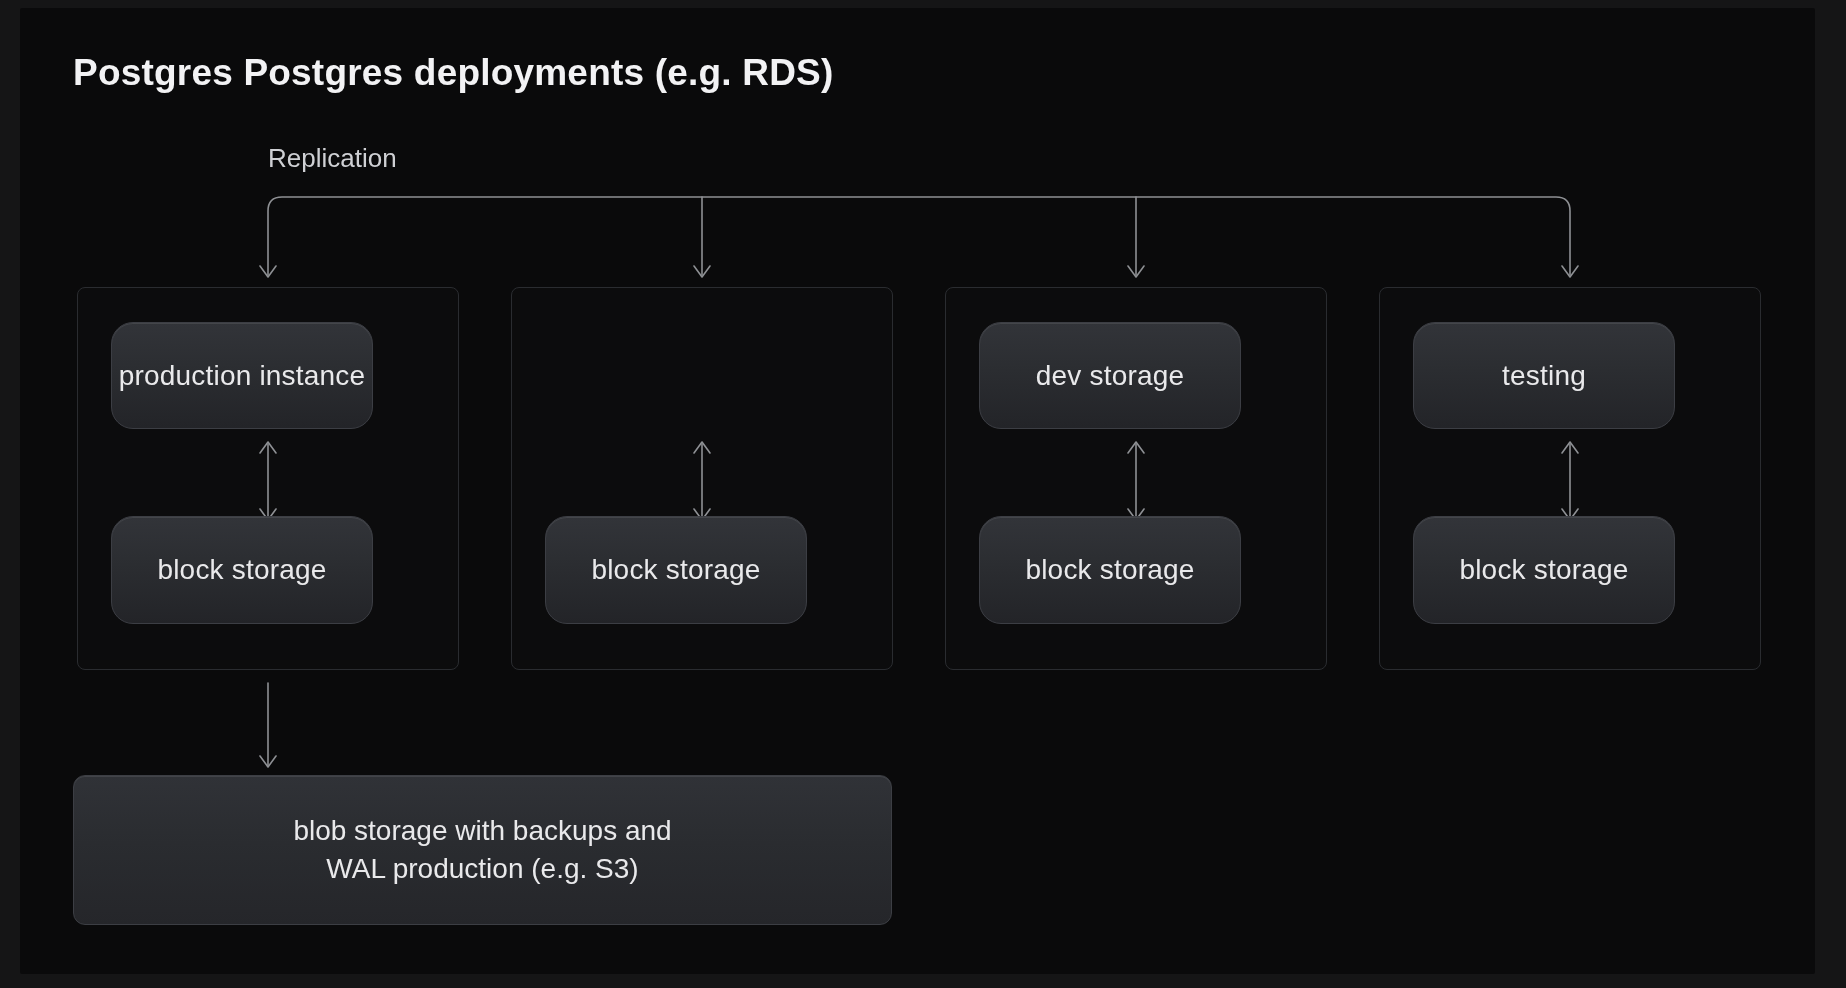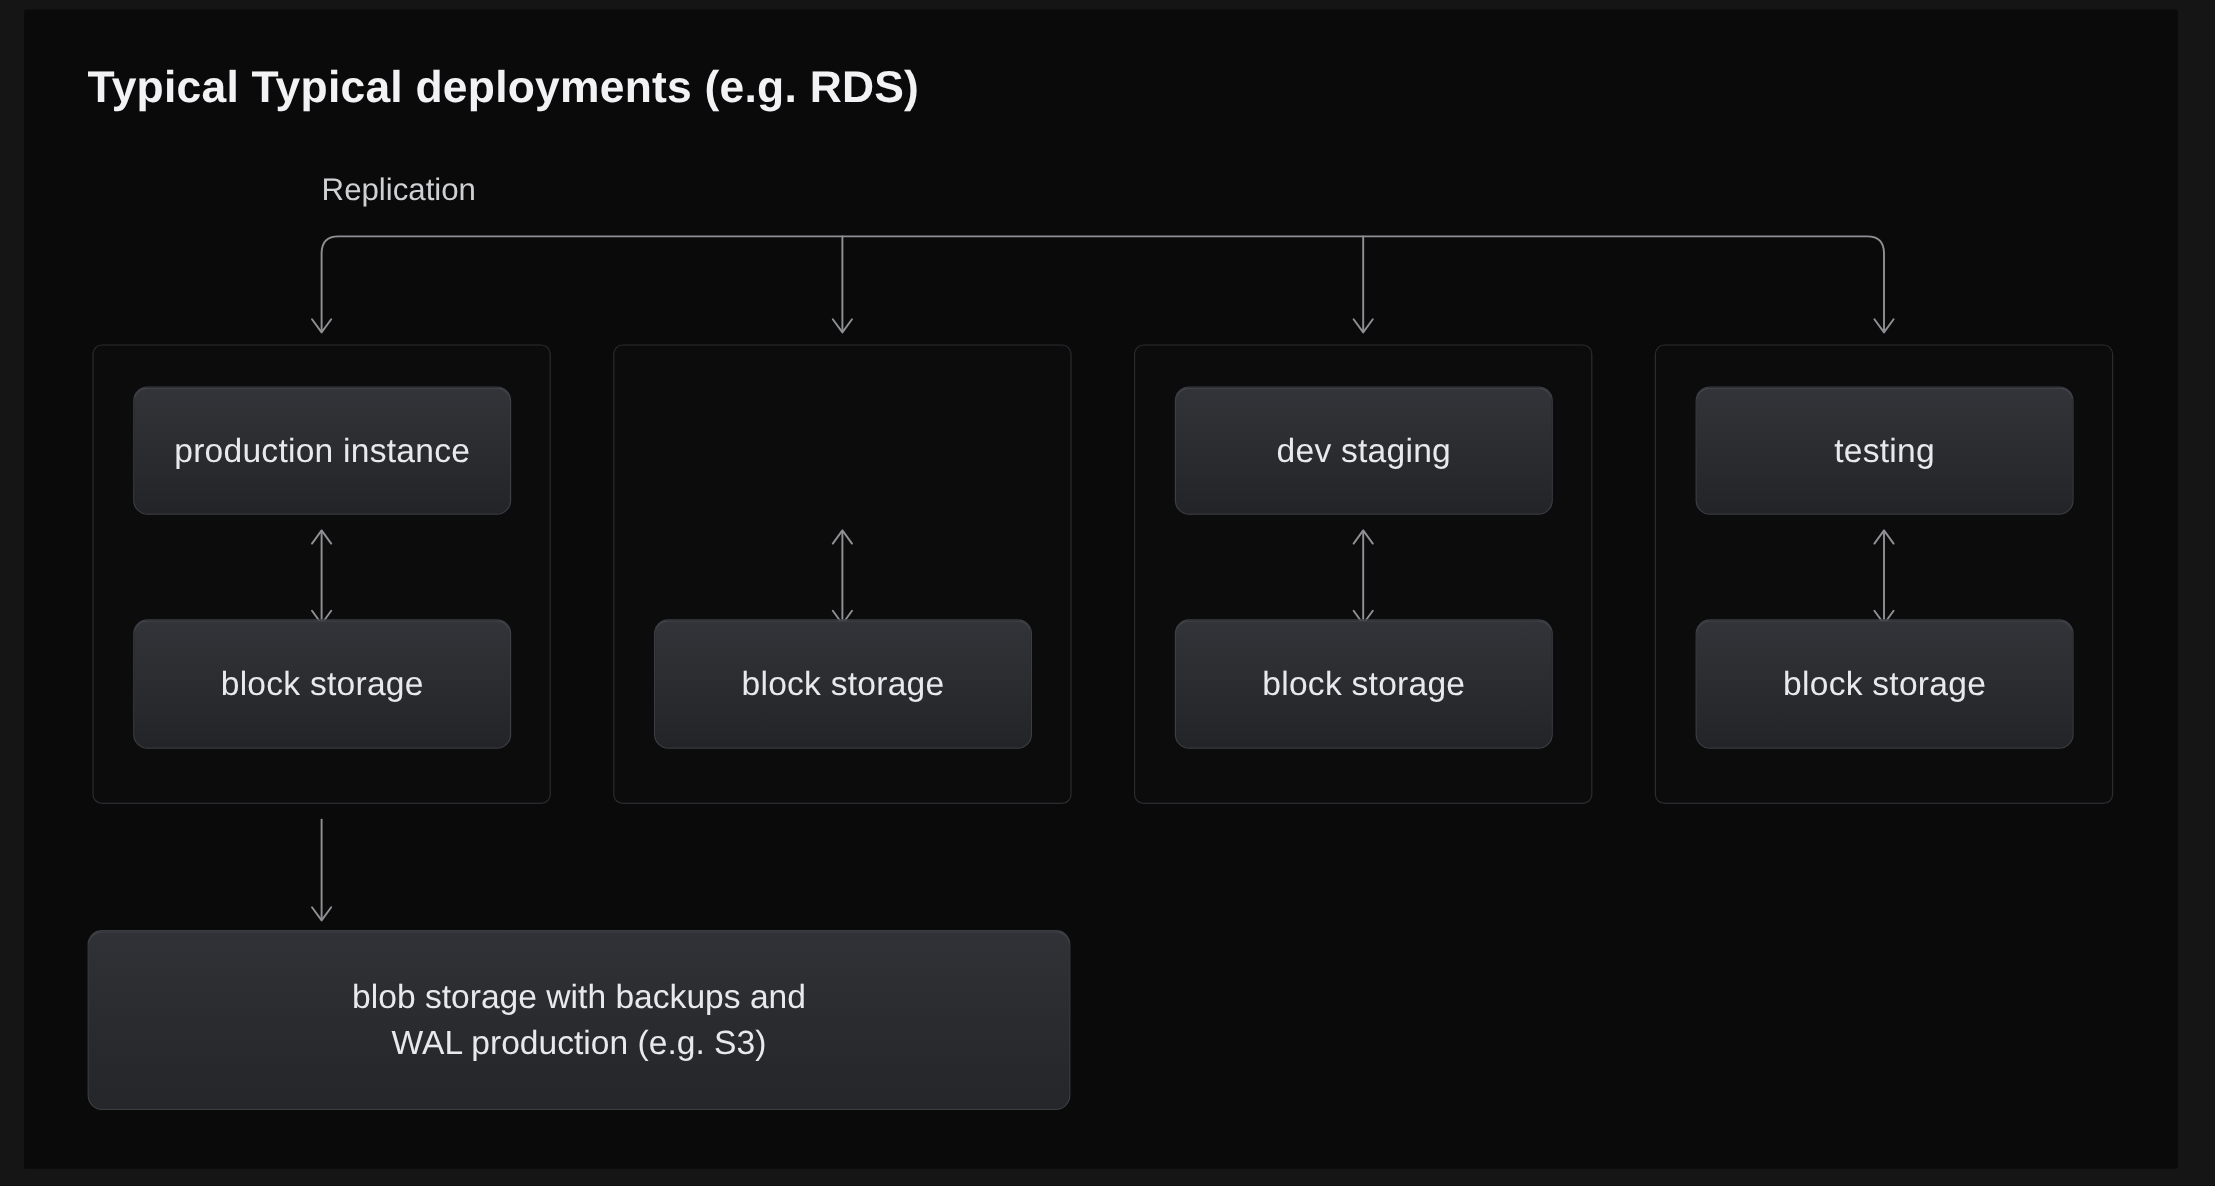--- a/index.html
+++ b/index.html
@@ -57,24 +57,24 @@
     width: 382px;
     height: 383px;
     border: 1px solid #2a2c30;
     border-radius: 8px;
     background: rgba(255,255,255,0.012);
     box-sizing: border-box;
   }
   .node {
     position: absolute;
     left: 33px;
-    width: 315px;
+    width: 262px;
     height: 107px;
     border: 1px solid #3c3e44;
-    border-radius: 12px;
+    border-radius: 22px;
     background: linear-gradient(180deg, #323439 0%, #2b2d31 45%, #232428 100%);
     box-shadow: inset 0 1px 0 rgba(255,255,255,0.09);
     box-sizing: border-box;
     display: flex;
     align-items: center;
     justify-content: center;
     color: #e9e9eb;
     font-size: 28px;
     font-weight: 400;
     letter-spacing: 0.2px;
@@ -101,21 +101,21 @@
     line-height: 38px;
     text-align: center;
   }
 </style>
 </head>
 <body>
 
 <div class="stage">
   <div class="panel"></div>
 
-  <div class="title">Typical Typical deployments (e.g. RDS)</div>
+  <div class="title">Postgres Postgres deployments (e.g. RDS)</div>
 
   <div class="replication-label">Replication</div>
 
   <svg class="connectors" viewBox="0 0 1846 988" fill="none" stroke="#8e9094" stroke-width="1.6" stroke-linecap="round" stroke-linejoin="round">
 
     <g>
       <path d="M 268,275 L 268,211 Q 268,197 282,197 L 1556,197 Q 1570,197 1570,211 L 1570,275"></path>
       <path d="M 702,197 L 702,275"></path>
       <path d="M 1136,197 L 1136,275"></path>
 
@@ -162,21 +162,21 @@
   </div>
 
   <div class="col-box" style="left:511px">
     <div class="node storage">
       <span>block storage</span>
     </div>
   </div>
 
   <div class="col-box" style="left:945px">
     <div class="node instance">
-      <span>dev staging</span>
+      <span>dev storage</span>
     </div>
     <div class="node storage">
       <span>block storage</span>
     </div>
   </div>
 
   <div class="col-box" style="left:1379px">
     <div class="node instance">
       <span>testing</span>
     </div>

